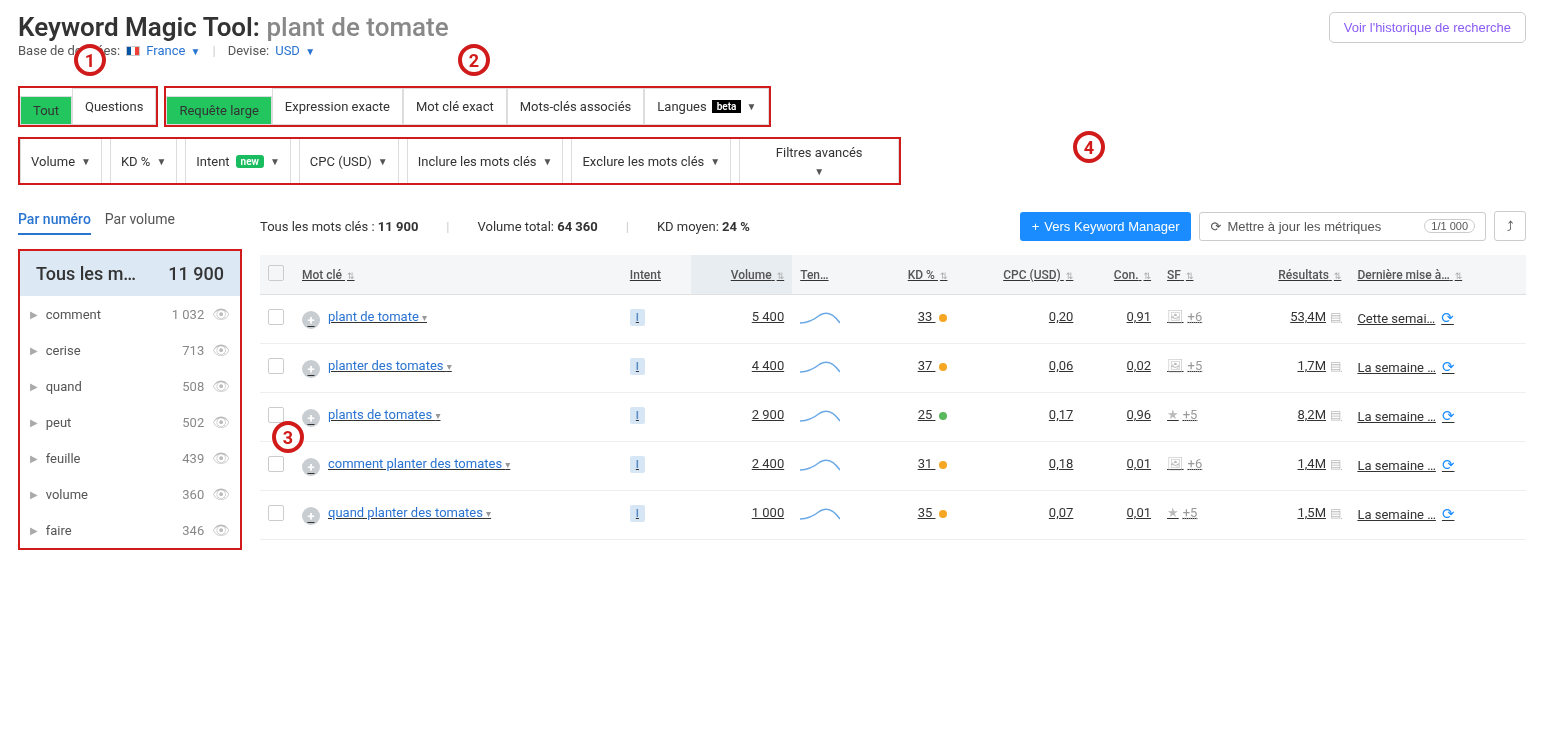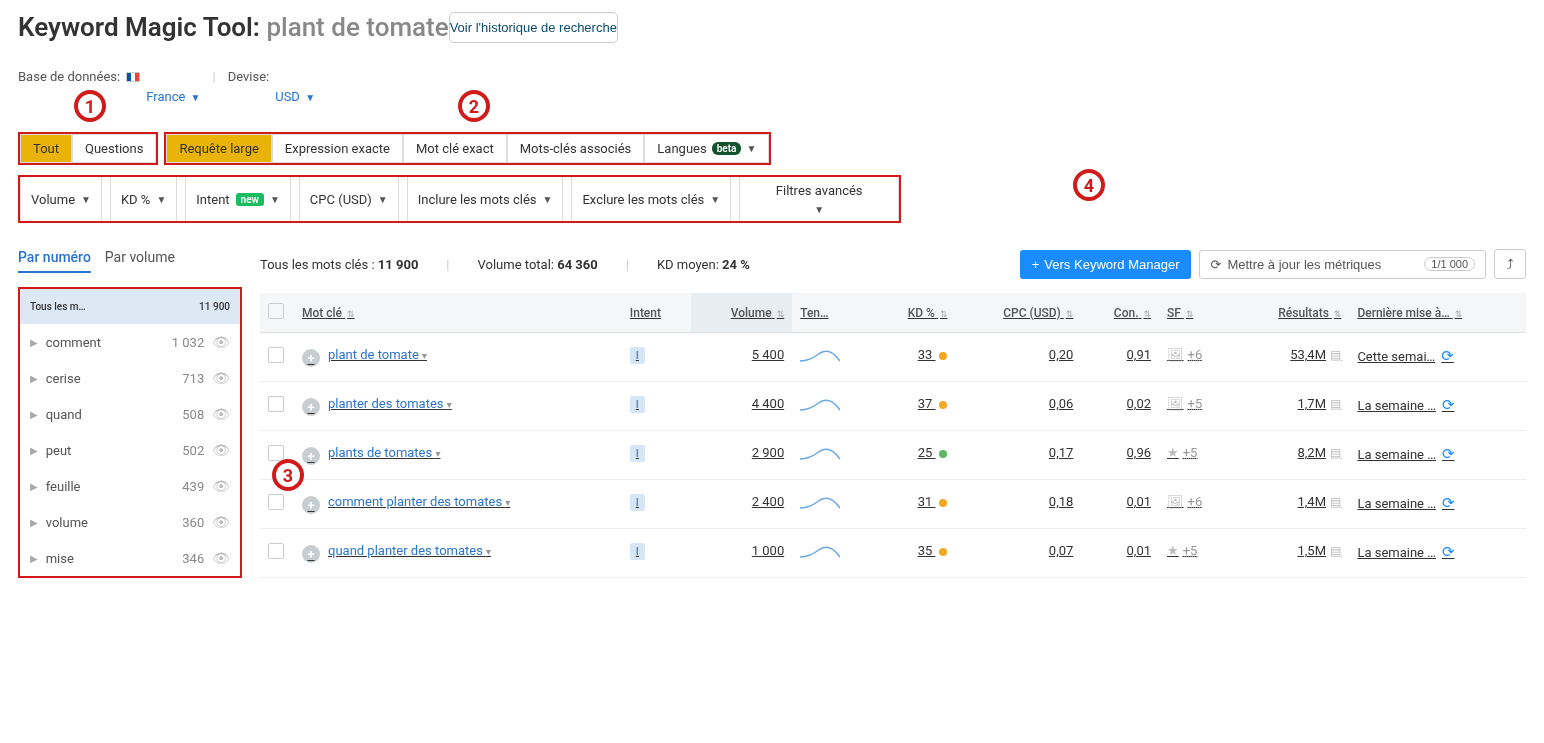--- a/index.html
+++ b/index.html
@@ -1,49 +1,49 @@
 <!DOCTYPE html>
 <html><head>
 <meta charset="utf-8">
 <style>
 * { box-sizing: border-box; margin: 0; padding: 0; }
 body { font-family: -apple-system, BlinkMacSystemFont, "Segoe UI", Roboto, Arial, sans-serif; font-size: 13px; color: #333; background: #fff; }
 .page { padding: 12px 18px 0 18px; }
-.header-row { display: flex; align-items: flex-start; margin-bottom: 6px; }
+.header-row { display: flex; justify-content: space-between; align-items: flex-start; }
 h1 { font-size: 26px; font-weight: 600; color: #333; }
 h1 .query { color: #888; font-weight: 500; }
-.hist-btn { border: 1px solid #ccc; background: #fff; padding: 7px 0; border-radius: 5px; font-size: 13px; color: #0c4a6e; cursor: pointer; }
+.hist-btn { border: 1px solid #ccc; background: #fff; padding: 7px 14px; border-radius: 5px; font-size: 13px; color: #8b5cf6; cursor: pointer; }
 .meta-row { display: flex; align-items: center; gap: 6px; font-size: 13px; color: #555; margin-bottom: 28px; }
-.meta-row .link { color: #2a74d1; cursor: pointer; margin-top: 40px; }
+.meta-row .link { color: #2a74d1; cursor: pointer; }
 .meta-row .flag { width: 14px; height: 10px; display: inline-block; background: linear-gradient(to right, #0055a4 33%, #fff 33% 66%, #ef4135 66%); border:1px solid #ccc; vertical-align: middle; }
 .meta-row .sep { color: #ccc; margin: 0 6px; }
 .chev { font-size: 10px; color: #2a74d1; margin-left: 2px; }
 
 .filter-row { display: flex; gap: 6px; margin-bottom: 10px; position: relative; }
 .pill-group { display: flex; border: 2px solid #d11a1a; background: #fff; position: relative; }
 .pill { border: 1px solid #ddd; padding: 6px 12px; font-size: 13px; cursor: pointer; background: #fff; white-space: nowrap; display: flex; align-items: center; gap: 5px; }
-.pill.active { background: #eab308; }
-.badge-orange { background: #14532d; color: #fff; border-radius: 6px; font-size: 10px; padding: 1px 5px; font-weight: 600; }
+.pill.active { background: #22c55e; margin-top: 8px; }
+.badge-orange { background: #000000; color: #fff; border-radius: 0; font-size: 10px; padding: 1px 5px; font-weight: 600; }
 .badge-green { background: #1abc60; color: #fff; border-radius: 3px; font-size: 10px; padding: 1px 5px; font-weight: 600; }
 .chev-d { font-size: 10px; color: #555; }
 
 .filter-row2 { display: flex; gap: 8px; margin-bottom: 26px; position: relative; }
 .filter-btn { border: 1px solid #ddd; padding: 6px 10px; font-size: 13px; cursor: pointer; background: #fff; display: flex; align-items: center; gap: 6px; white-space: nowrap; }
 .red-wrap { border: 2px solid #d11a1a; display: flex; gap: 8px; padding: 0; }
 .red-wrap .filter-btn { border-top: none; border-bottom: none; }
 
 .annot { position: absolute; width: 32px; height: 32px; border: 4px solid #d11a1a; border-radius: 50%; display: flex; align-items: center; justify-content: center; font-weight: 700; font-size: 18px; color: #d11a1a; background: #fff; z-index: 5; }
 
 .main { display: flex; gap: 18px; }
 .sidebar { width: 224px; flex-shrink: 0; }
 .side-tabs { display: flex; gap: 14px; font-size: 14px; margin-bottom: 14px; }
 .side-tab { cursor: pointer; padding-bottom: 6px; color: #555; }
 .side-tab.active { color: #2a74d1; border-bottom: 2px solid #2a74d1; font-weight: 500; }
 .side-box { border: 2px solid #d11a1a; }
-.side-header { background: #dce9f5; padding: 12px 10px; display: flex; justify-content: space-between; font-size: 10px; font-weight: 500; }
+.side-header { background: #dce9f5; padding: 12px 16px; display: flex; justify-content: space-between; font-size: 18px; font-weight: 500; }
 .side-item { padding: 10px 10px; display: flex; align-items: center; gap: 8px; font-size: 13px; cursor: pointer; }
 .side-item .chev-r { color: #aaa; font-size: 10px; }
 .side-item .lbl { flex: 1; color: #555; }
 .side-item .cnt { color: #888; width: 48px; text-align: right; }
 .side-item .eye { color: #bbb; font-size: 14px; }
 
 .content { flex: 1; }
 .stats-row { display: flex; align-items: center; gap: 28px; margin-bottom: 14px; font-size: 13px; }
 .stats-row .stat b { font-weight: 700; }
 .stats-row .sep2 { color: #ccc; }
@@ -197,21 +197,21 @@
               <span class="eye">👁</span>
             </div>
             <div class="side-item">
               <span class="chev-r">▶</span>
               <span class="lbl">volume</span>
               <span class="cnt">360</span>
               <span class="eye">👁</span>
             </div>
             <div class="side-item">
               <span class="chev-r">▶</span>
-              <span class="lbl">mise</span>
+              <span class="lbl">faire</span>
               <span class="cnt">346</span>
               <span class="eye">👁</span>
             </div>
           </div>
       </div>
     </div>
 
     <div class="content">
       <div class="stats-row">
         <span class="stat"><span>Tous les mots clés :</span> <b>11 900</b></span>

